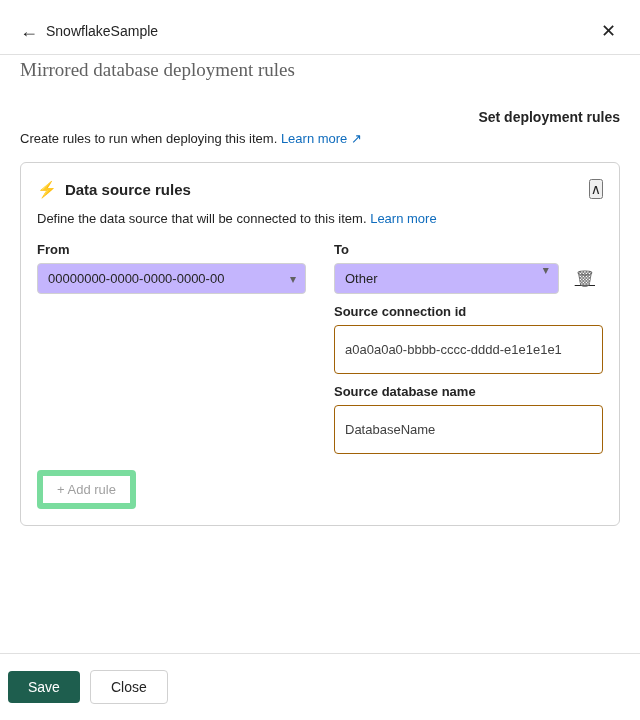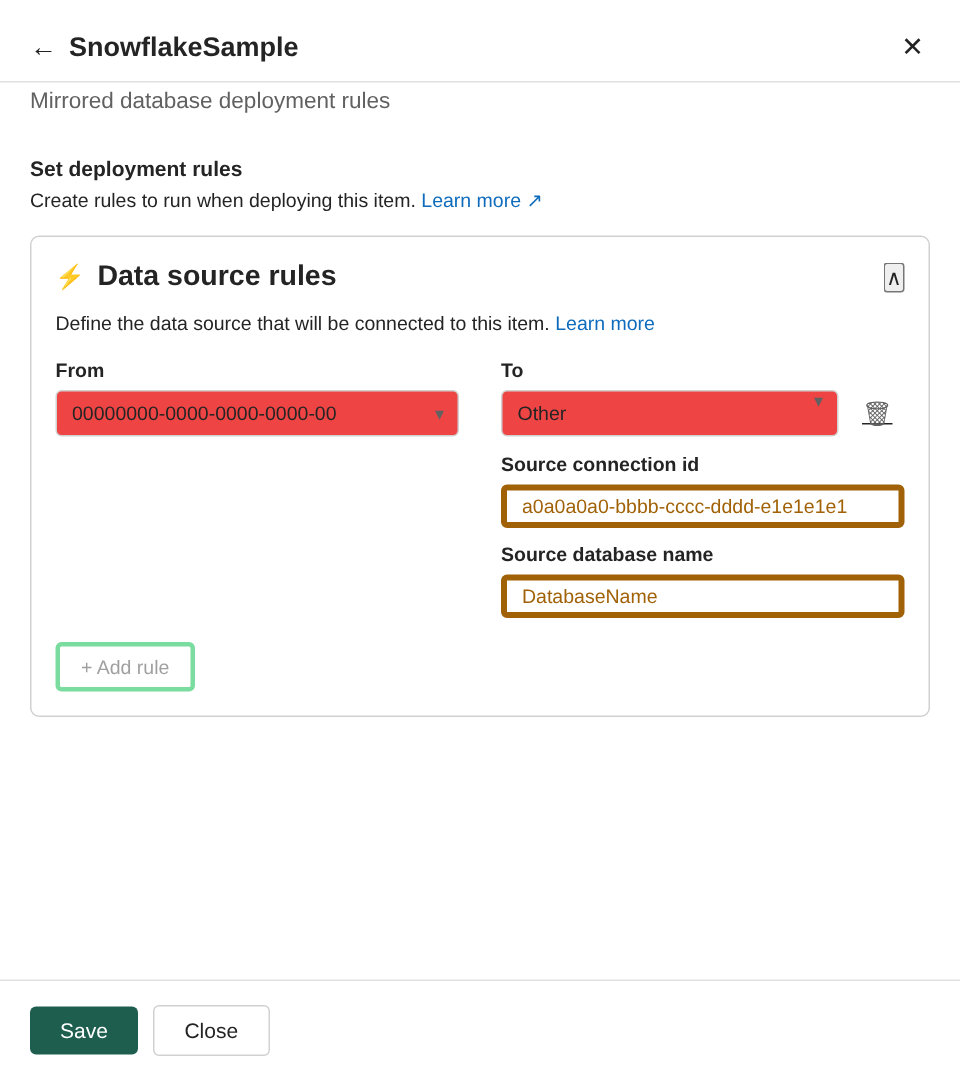--- a/index.html
+++ b/index.html
@@ -34,51 +34,53 @@
       border: none;
       cursor: pointer;
       padding: 0 8px 0 0;
       display: flex;
       align-items: center;
       color: #242424;
       font-size: 18px;
     }
 
     .dialog-title {
-      font-size: 18px;
-      font-weight: 700;
+      font-size: 14px;
+      font-weight: 400;
       flex: 1;
     }
 
     .close-btn {
       background: none;
       border: none;
       cursor: pointer;
       font-size: 18px;
       color: #242424;
       padding: 4px;
       display: flex;
       align-items: center;
     }
 
     .dialog-subtitle {
       padding: 4px 20px 12px 20px;
       color: #616161;
-      font-size: 15px;
+      font-size: 19px;
+      font-family: Liberation Serif, serif;
     }
 
     .dialog-body {
       padding: 16px 20px;
       flex: 1;
     }
 
     .section-title {
       font-weight: 600;
       font-size: 14px;
       margin-bottom: 6px;
+      text-align: right;
     }
 
     .section-desc {
       font-size: 13px;
       color: #242424;
       margin-bottom: 16px;
     }
 
     .section-desc a, .learn-more {
       color: #0f6cbd;
@@ -101,21 +103,21 @@
       margin-bottom: 12px;
     }
 
     .card-title-row {
       display: flex;
       align-items: center;
       gap: 8px;
     }
 
     .card-title {
-      font-size: 19px;
+      font-size: 15px;
       font-weight: 600;
     }
 
     .lightning-icon {
       color: #ffa500;
       font-size: 16px;
     }
 
     .chevron-up {
       font-size: 14px;
@@ -152,21 +154,21 @@
       align-items: center;
     }
 
     .select-input {
       appearance: none;
       -webkit-appearance: none;
       border: 1px solid #d1d1d1;
       border-radius: 4px;
       padding: 7px 32px 7px 10px;
       font-size: 13px;
-      background: #ef4444;
+      background: #c4b5fd;
       width: 100%;
       cursor: pointer;
       color: #242424;
     }
 
     .chevron-down-icon {
       position: absolute;
       right: 10px;
       pointer-events: none;
       font-size: 12px;
@@ -184,54 +186,54 @@
       align-items: center;
       margin-top: 22px;
     }
 
     .sub-field {
       display: flex;
       flex-direction: column;
     }
 
     .text-input {
-      border: 4px solid #a16207;
-      border-radius: 4px;
-      padding: 3px 10px;
-      font-size: 13px;
-      color: #a16207;
+      border: 1px solid #a16207;
+      border-radius: 4px;
+      padding: 16px 10px;
+      font-size: 13px;
+      color: #404040;
       background: #fff;
       width: 100%;
     }
 
     .add-rule-btn {
       margin-top: 16px;
       background: none;
-      border: 3px solid #22c55e;
+      border: 6px solid #22c55e;
       border-radius: 4px;
       padding: 6px 14px;
       font-size: 13px;
       cursor: pointer;
       color: #616161;
       display: flex;
       align-items: center;
       gap: 6px;
       justify-content: center;
     }
 
     .add-rule-btn:disabled {
       opacity: 0.6;
       cursor: not-allowed;
     }
 
     .dialog-footer {
       display: flex;
       align-items: center;
       gap: 10px;
-      padding: 16px 20px;
+      padding: 16px 8px;
       border-top: 1px solid #e0e0e0;
       margin-top: auto;
     }
 
     .save-btn {
       background: #1e5e4e;
       color: #fff;
       border: none;
       border-radius: 4px;
       padding: 8px 20px;

